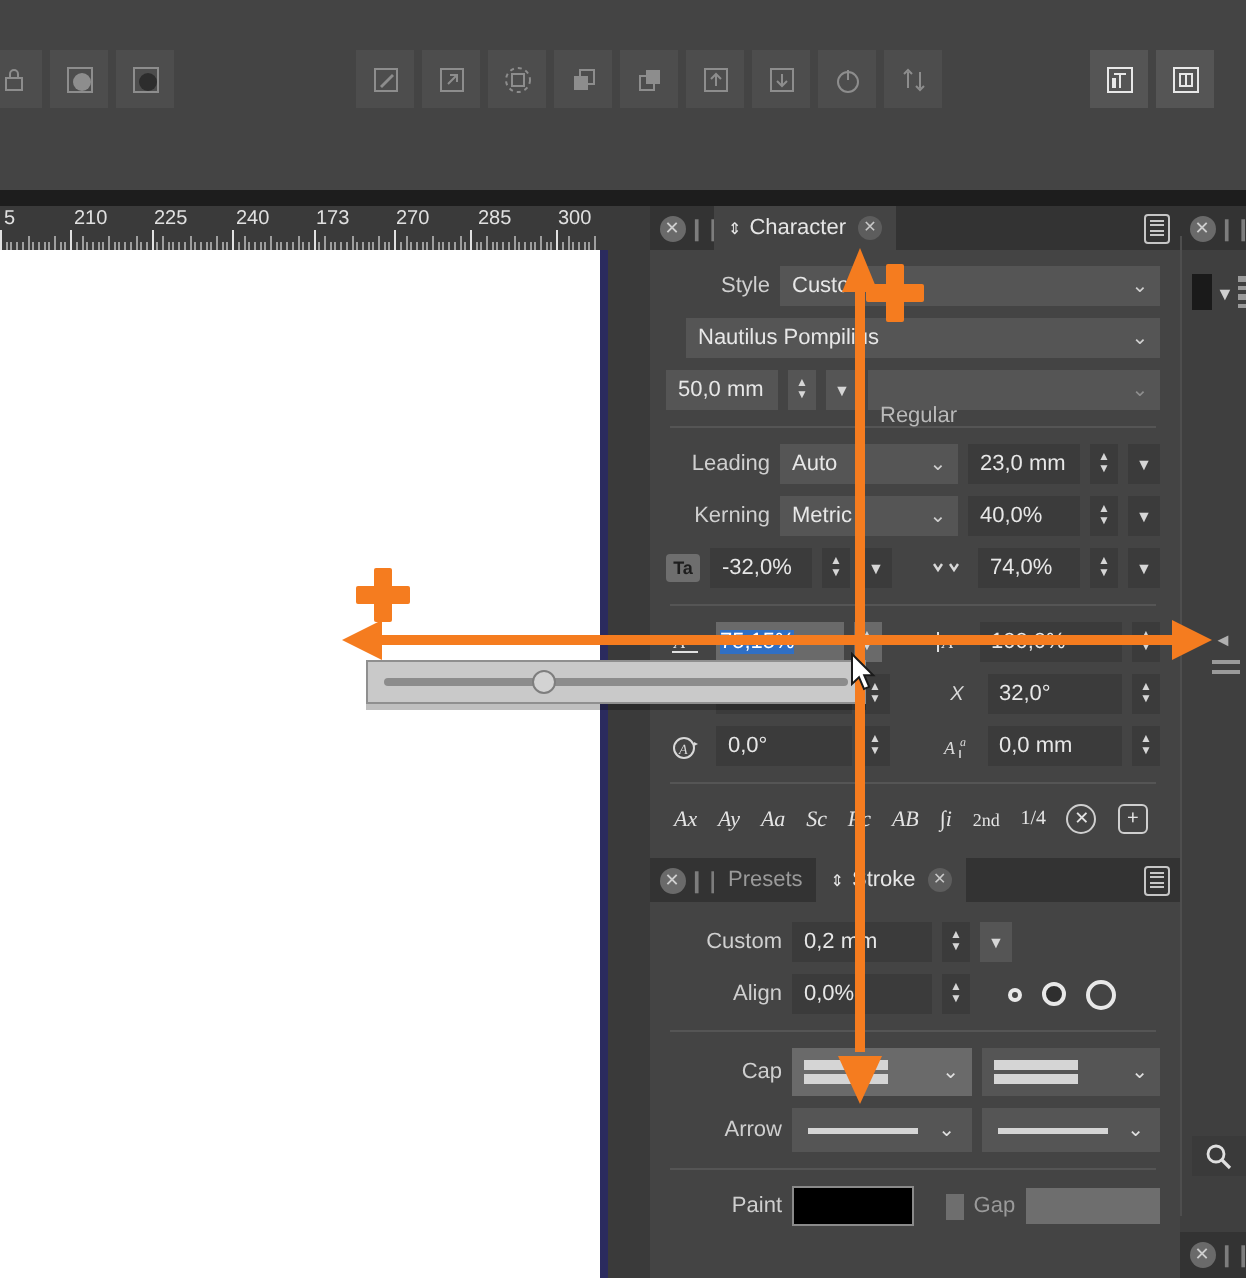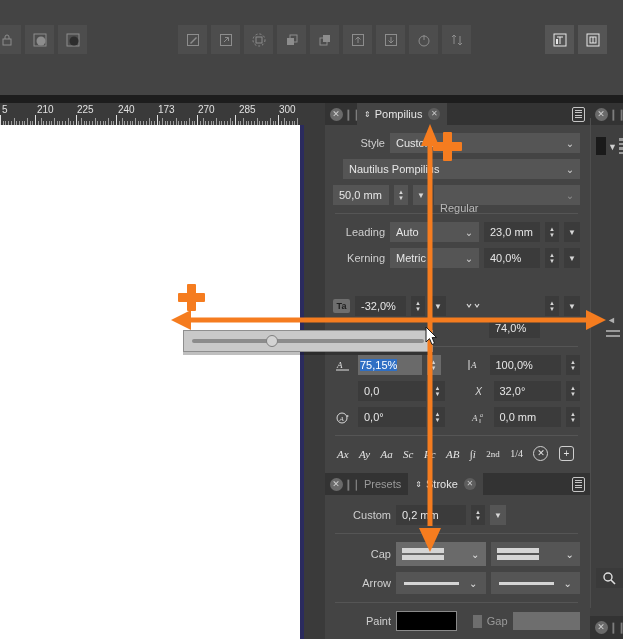--- a/index.html
+++ b/index.html
@@ -496,21 +496,21 @@
 
   <div class="dock">
 
     <div class="tabbar">
       <div class="tab-close-sm">
         <div class="circle-x">✕</div>
       </div>
       <div class="grip">❙❙</div>
       <div class="tab active">
         <span class="chev">⇕</span>
-        <span>Pompilius</span>
+        <span>Character</span>
         <span class="xmark">✕</span>
       </div>
       <div class="spacer"></div>
       <div class="menu-btn">
         <div class="menu-glyph">
             <i></i>
             <i></i>
             <i></i>
             <i></i>
           </div>
@@ -585,21 +585,21 @@
             <span>▲</span>
             <span>▼</span>
           </div>
         <div class="drop" style="background:#3b3b3b;">▼</div>
         <div style="width:8px;flex:0 0 auto;"></div>
         <div class="icbox">
           <svg width="16" height="10" viewBox="0 0 16 10">
               <path d="M1 3l2 3 2-3M9 3l2 3 2-3" fill="none" stroke="#d9d9d9" stroke-width="1.2"></path>
             </svg>
         </div>
-        <div class="field dark" style="flex:1;margin-top:44px;">74,0%</div>
+        <div class="field dark" style="flex:1;">74,0%</div>
         <div class="spin dark">
             <span>▲</span>
             <span>▼</span>
           </div>
         <div class="drop" style="background:#3b3b3b;">▼</div>
       </div>
 
       <div class="sep"></div>
 
       <div class="row">
@@ -721,20 +721,33 @@
         <div class="slabel">Custom</div>
         <div class="field dark" style="flex:0 0 70px;">0,2 mm</div>
         <div class="spin dark">
             <span>▲</span>
             <span>▼</span>
           </div>
         <div class="drop">▼</div>
         <div style="flex:1;"></div>
       </div>
 
+      <div class="row">
+        <div class="slabel">Align</div>
+        <div class="field dark" style="flex:0 0 70px;">0,0%</div>
+        <div class="spin dark">
+            <span>▲</span>
+            <span>▼</span>
+          </div>
+        <div class="radios">
+          <div class="rad s1"></div>
+          <div class="rad s2"></div>
+          <div class="rad s3"></div>
+        </div>
+      </div>
 
 
       <div class="sep"></div>
 
       <div class="row">
         <div class="slabel">Cap</div>
         <div class="capbox">
           <div class="caplines">
               <i></i>
               <i></i>

